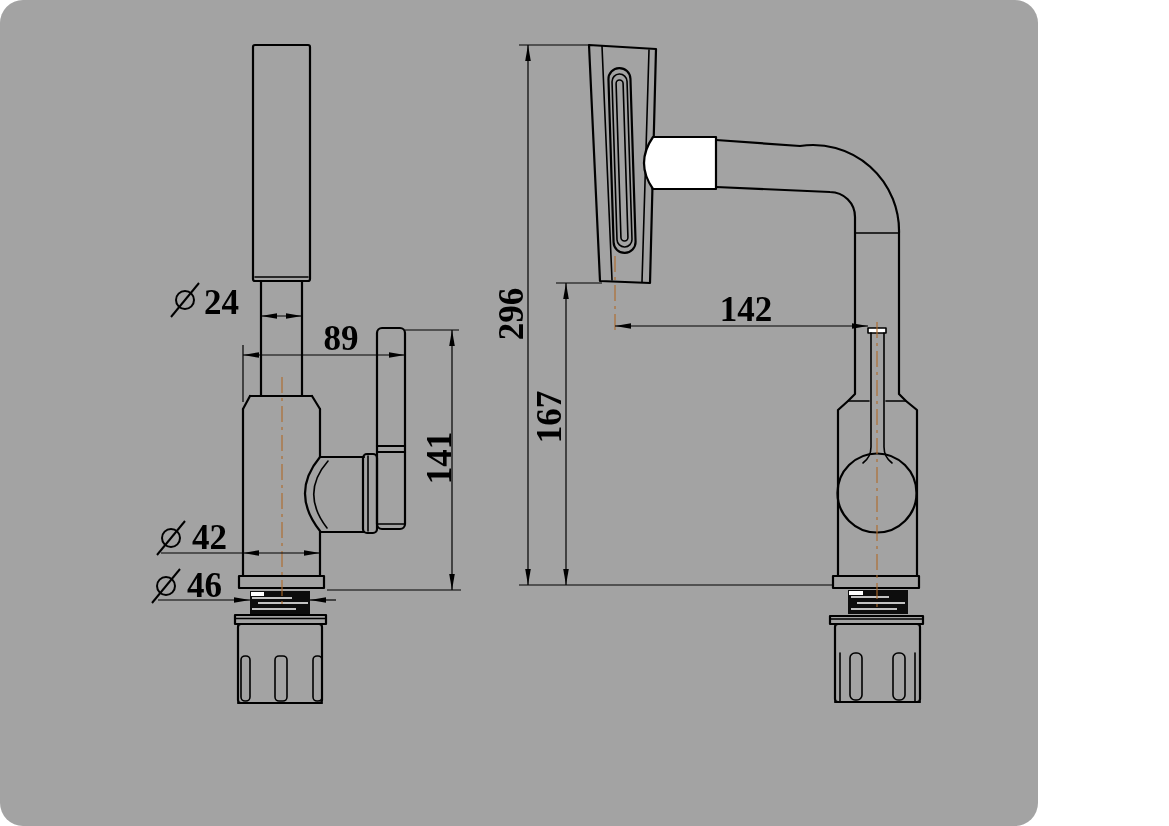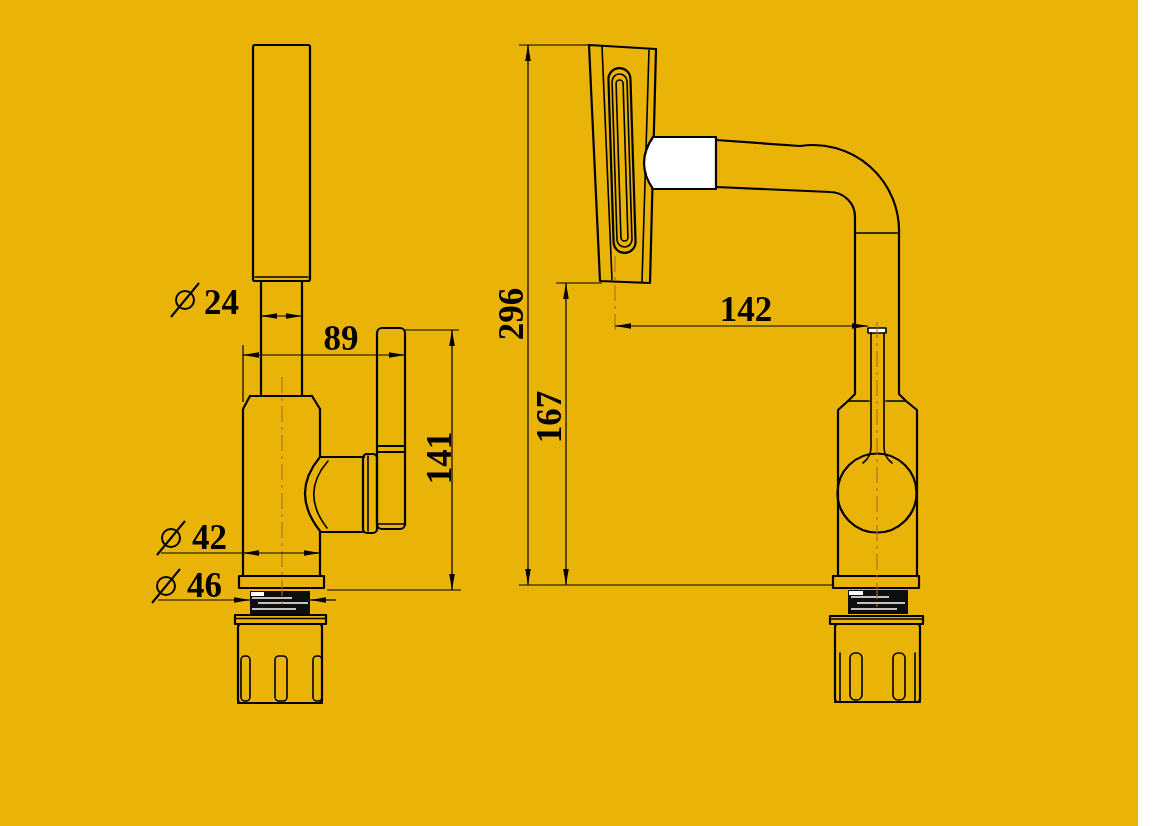--- a/index.html
+++ b/index.html
@@ -1,16 +1,16 @@
 <!DOCTYPE html>
 <html><head>
 <meta charset="utf-8">
 <style>
   html,body{margin:0;padding:0;background:#ffffff;}
-  .page{position:relative;width:1138px;height:826px;background:#eab308;overflow:hidden;}
+  .page{position:relative;width:1038px;height:826px;background:#a3a3a3;overflow:hidden;border-radius:23px;}
   svg{display:block;}
   .o{stroke:#000;stroke-width:2.2;fill:none;stroke-linejoin:round;stroke-linecap:round;}
   .o2{stroke:#000;stroke-width:1.6;fill:none;stroke-linejoin:round;stroke-linecap:round;}
   .wfill{fill:#ffffff;}
   .d{stroke:#000;stroke-width:1.2;fill:none;stroke-linecap:butt;}
   .ah{fill:#000;stroke:none;}
   .c{stroke:#b06a28;stroke-width:1.1;fill:none;stroke-dasharray:16 5 3 5;}
   .wl{stroke:#fff;stroke-width:1.6;fill:none;}
   .dimtxt{font-family:"Liberation Serif","DejaVu Serif",serif;font-weight:700;font-size:35px;fill:#000;}
   .sym{stroke:#000;stroke-width:2;fill:none;}

